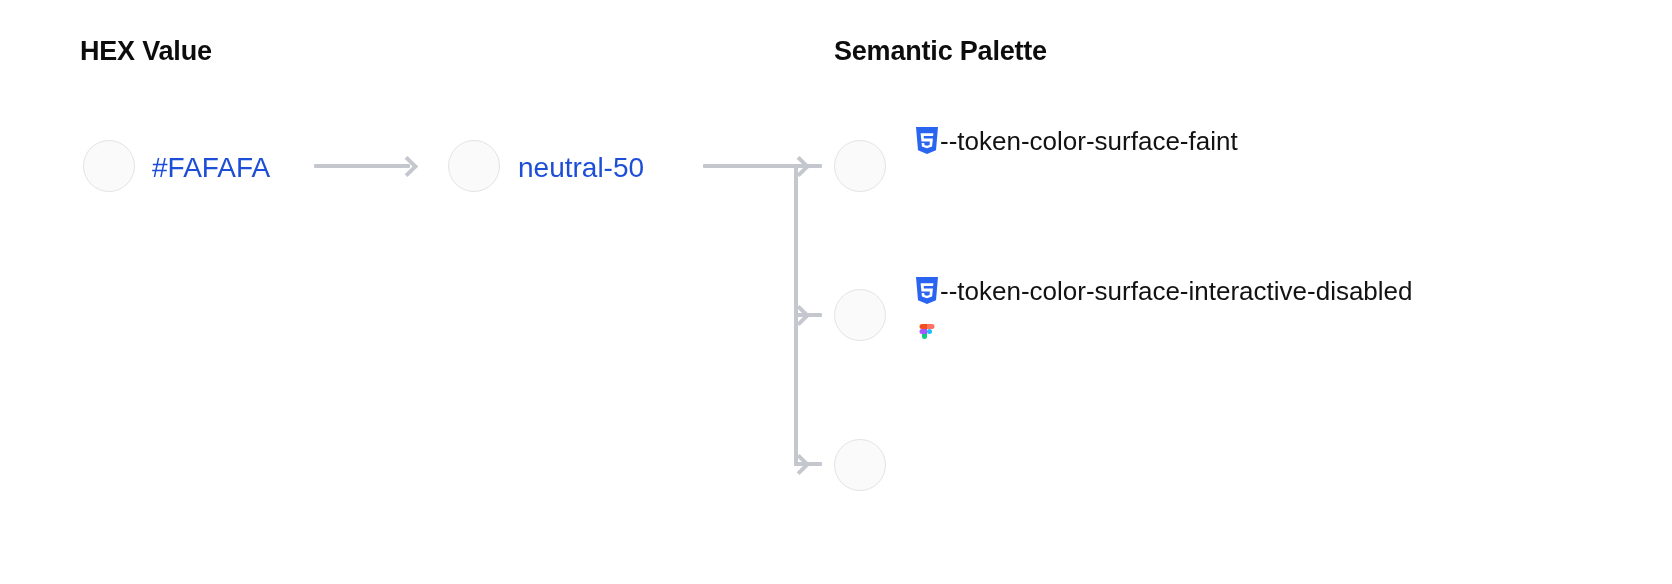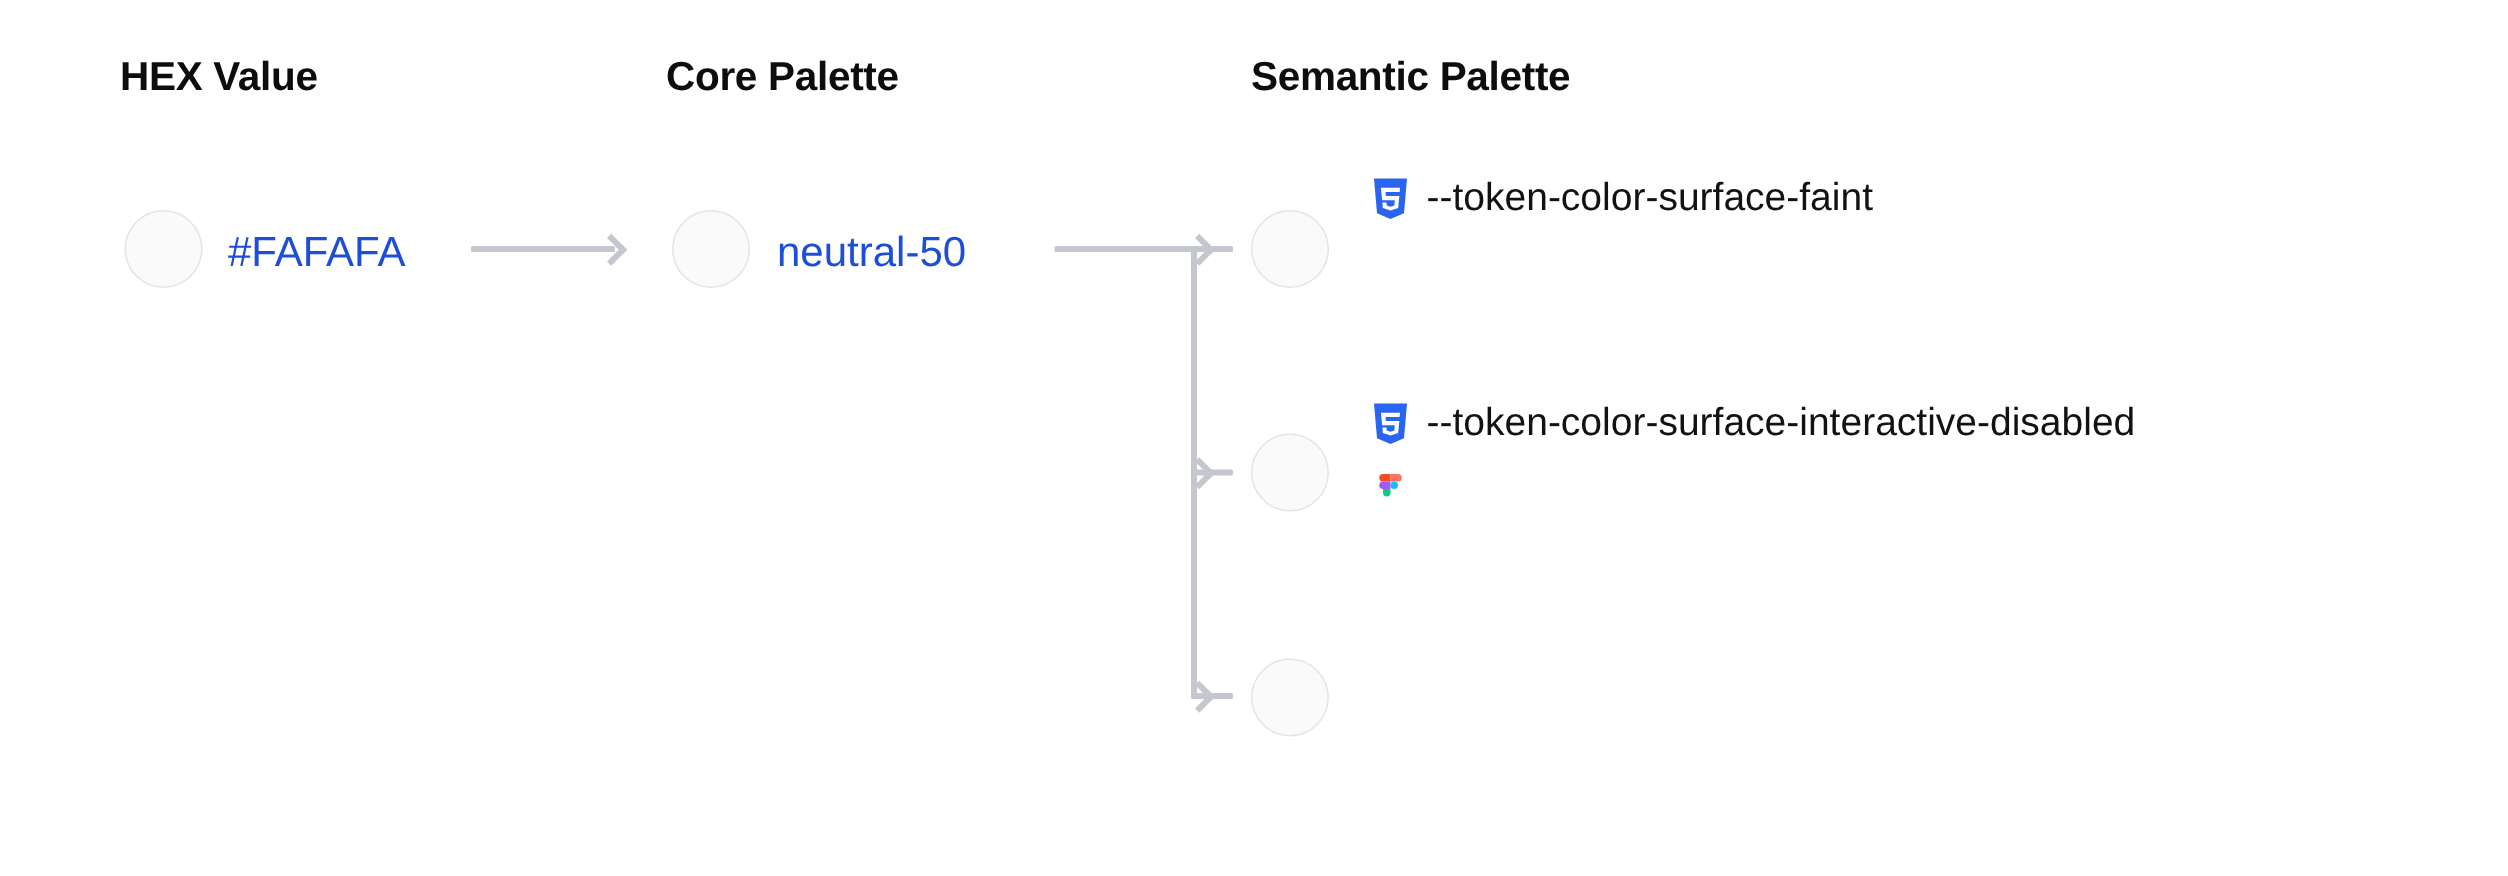--- a/index.html
+++ b/index.html
@@ -107,22 +107,22 @@
   .sem-group {
     position: absolute;
     left: 866px;
   }
   #sem-group-0 { top: 118px; }
   #sem-group-1 { top: 268px; }
   #sem-group-2 { top: 418px; }
 
   .sem-line {
     display: flex;
+    align-items: center;
     height: 46px;
-    gap: 11px;
   }
   .sem-text {
     font-size: 26px;
     font-weight: 400;
     color: #121212;
     white-space: nowrap;
     line-height: 1;
   }
 
   .icon-box {
@@ -132,21 +132,20 @@
     display: block;
   }
   .icon-box svg { display: block; }
 </style>
 </head>
 <body>
 
 <div id="stage">
 
   <div id="hdr-hex" class="col-header">HEX Value</div>
-  <div id="hdr-core" class="col-header">Core Palette</div>
   <div id="hdr-sem" class="col-header">Semantic Palette</div>
 
   <div id="swatch-hex" class="swatch" style="background: rgb(250, 250, 250);"></div>
   <div id="label-hex" class="value-label">#FAFAFA</div>
 
   <div id="conn1-line" class="arrow-line"></div>
   <div id="conn1-head" class="arrow-head"></div>
 
   <div id="swatch-core" class="swatch" style="background: rgb(250, 250, 250);"></div>
   <div id="label-core" class="value-label">neutral-50</div>

